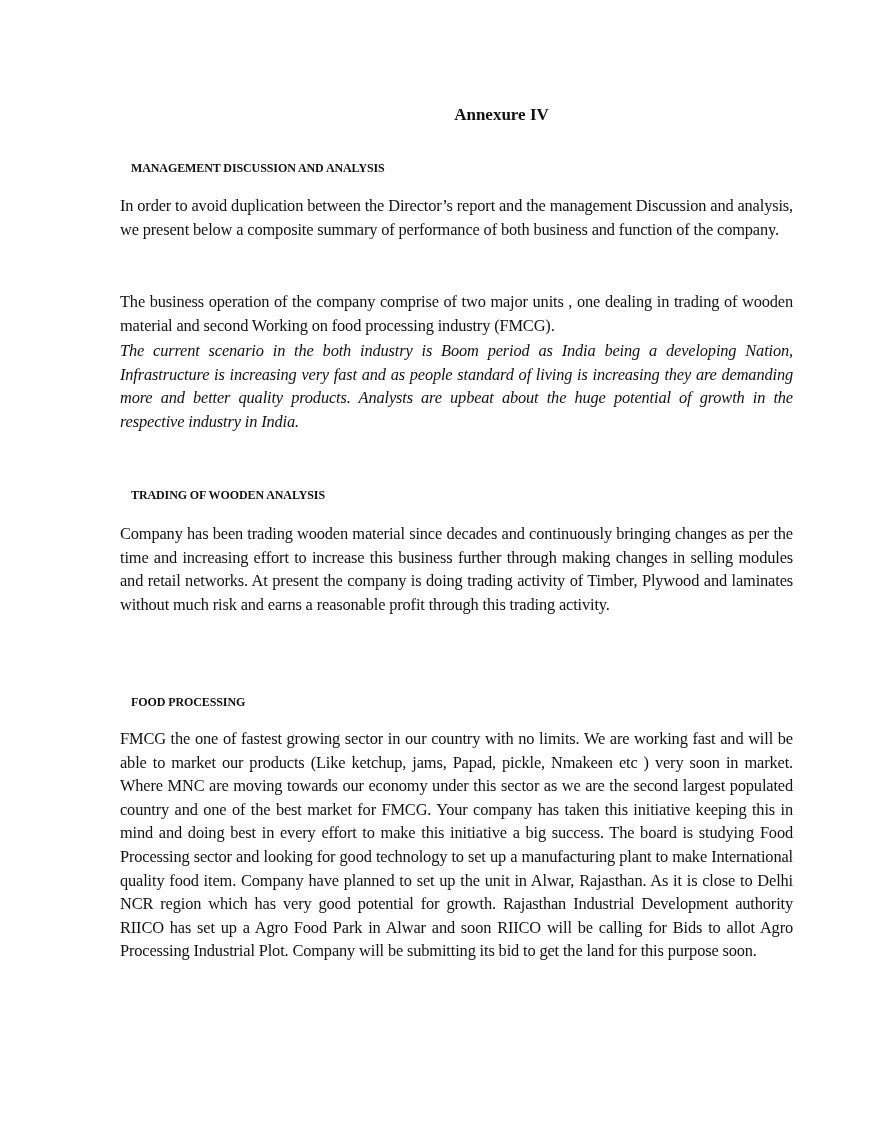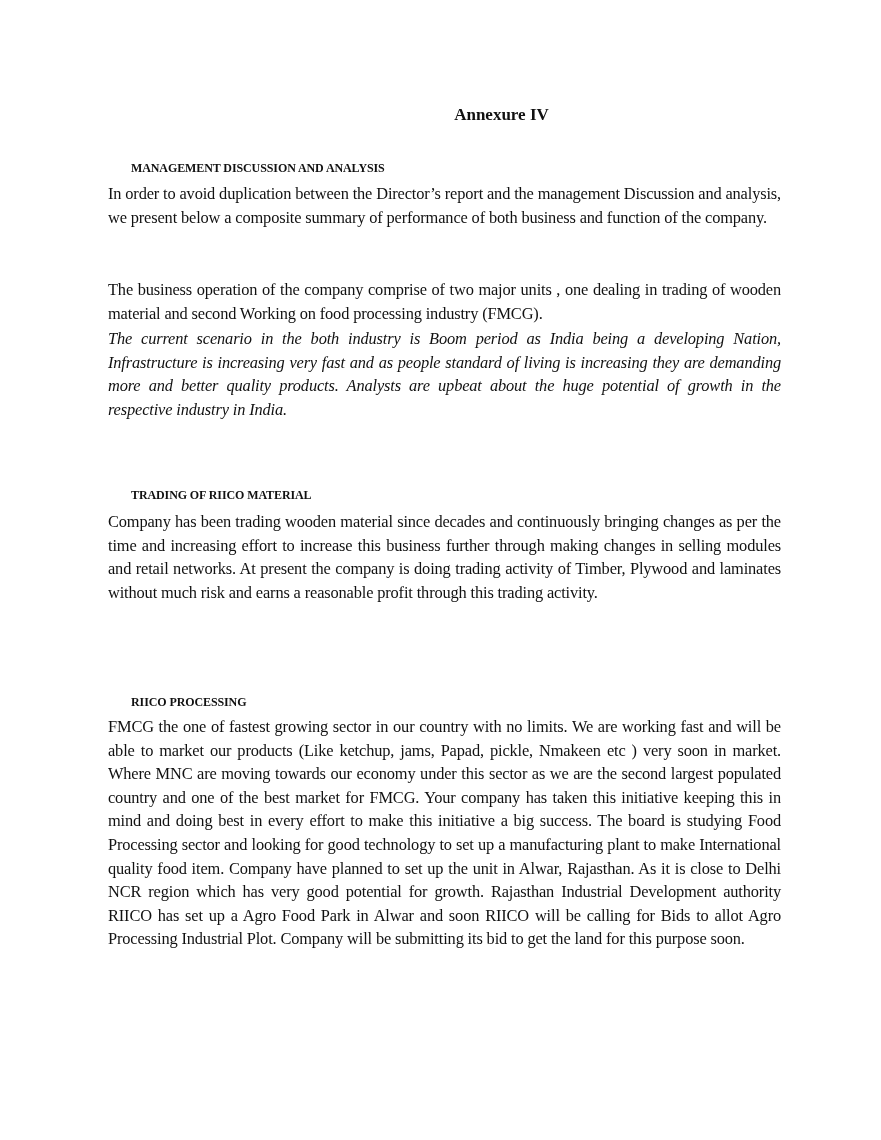--- a/index.html
+++ b/index.html
@@ -39,21 +39,21 @@
     font-weight: bold;
     font-size: 12px;
     line-height: 20px;
     margin: 15px;
     letter-spacing: -0.1px;
   }
   .para {
     position: absolute;
     left: 0;
     width: 673px;
-    margin: 4px;
+    margin: 16px;
     font-size: 16.4px;
     line-height: 23.6px;
     text-align: justify;
     letter-spacing: -0.15px;
   }
 </style>
 </head>
 <body>
 
 <div class="page">
@@ -61,21 +61,21 @@
   <div class="annex-title">Annexure IV</div>
 
   <h2 class="section-heading" style="top:143px;">MANAGEMENT DISCUSSION AND ANALYSIS</h2>
 
   <p class="para" style="top:178px;">In order to avoid duplication between the Director’s report and the management Discussion and analysis, we present below a composite summary of performance of both business and function of the company.</p>
 
   <p class="para" style="top:274px;">The business operation of the company comprise of two major units , one dealing in trading of wooden material and second Working on food processing industry (FMCG).</p>
 
   <p class="para" style="top:323px;font-style:italic;">The current scenario in the both industry is Boom period as India being a developing Nation, Infrastructure is increasing very fast and as people standard of living is increasing they are demanding more and better quality products. Analysts are upbeat about the huge potential of growth in the respective industry in India.</p>
 
-  <h2 class="section-heading" style="top:470px;">TRADING OF RIICO MATERIAL</h2>
+  <h2 class="section-heading" style="top:470px;">TRADING OF WOODEN ANALYSIS</h2>
 
   <p class="para" style="top:506px;">Company has been trading wooden material since decades and continuously bringing changes as per the time and increasing effort to increase this business further through making changes in selling modules and retail networks.  At present the company is doing trading activity of Timber, Plywood and laminates without much risk and earns a reasonable profit through this trading activity.</p>
 
-  <h2 class="section-heading" style="top:677px;">RIICO PROCESSING</h2>
+  <h2 class="section-heading" style="top:677px;">FOOD PROCESSING</h2>
 
   <p class="para" style="top:711px;">FMCG the one of fastest growing sector in our country with no limits. We are working fast and will be able to market our products (Like ketchup, jams, Papad, pickle, Nmakeen etc ) very soon in market. Where MNC are moving towards our economy under this sector as we are the second largest populated country and one of the best market for FMCG. Your company has taken this initiative keeping this in mind and doing best in every effort to make this initiative a big success.  The board is studying Food Processing sector and looking for good technology to set up a manufacturing plant to make International quality food item. Company have planned to set up the unit in Alwar, Rajasthan. As it is close to Delhi NCR region which has very good potential for growth. Rajasthan Industrial Development authority RIICO has set up a Agro Food Park in Alwar and soon RIICO will be calling for Bids to allot Agro Processing Industrial Plot. Company will be submitting its bid to get the land for this purpose soon.</p>
 
 </div>
 
 </body></html>

